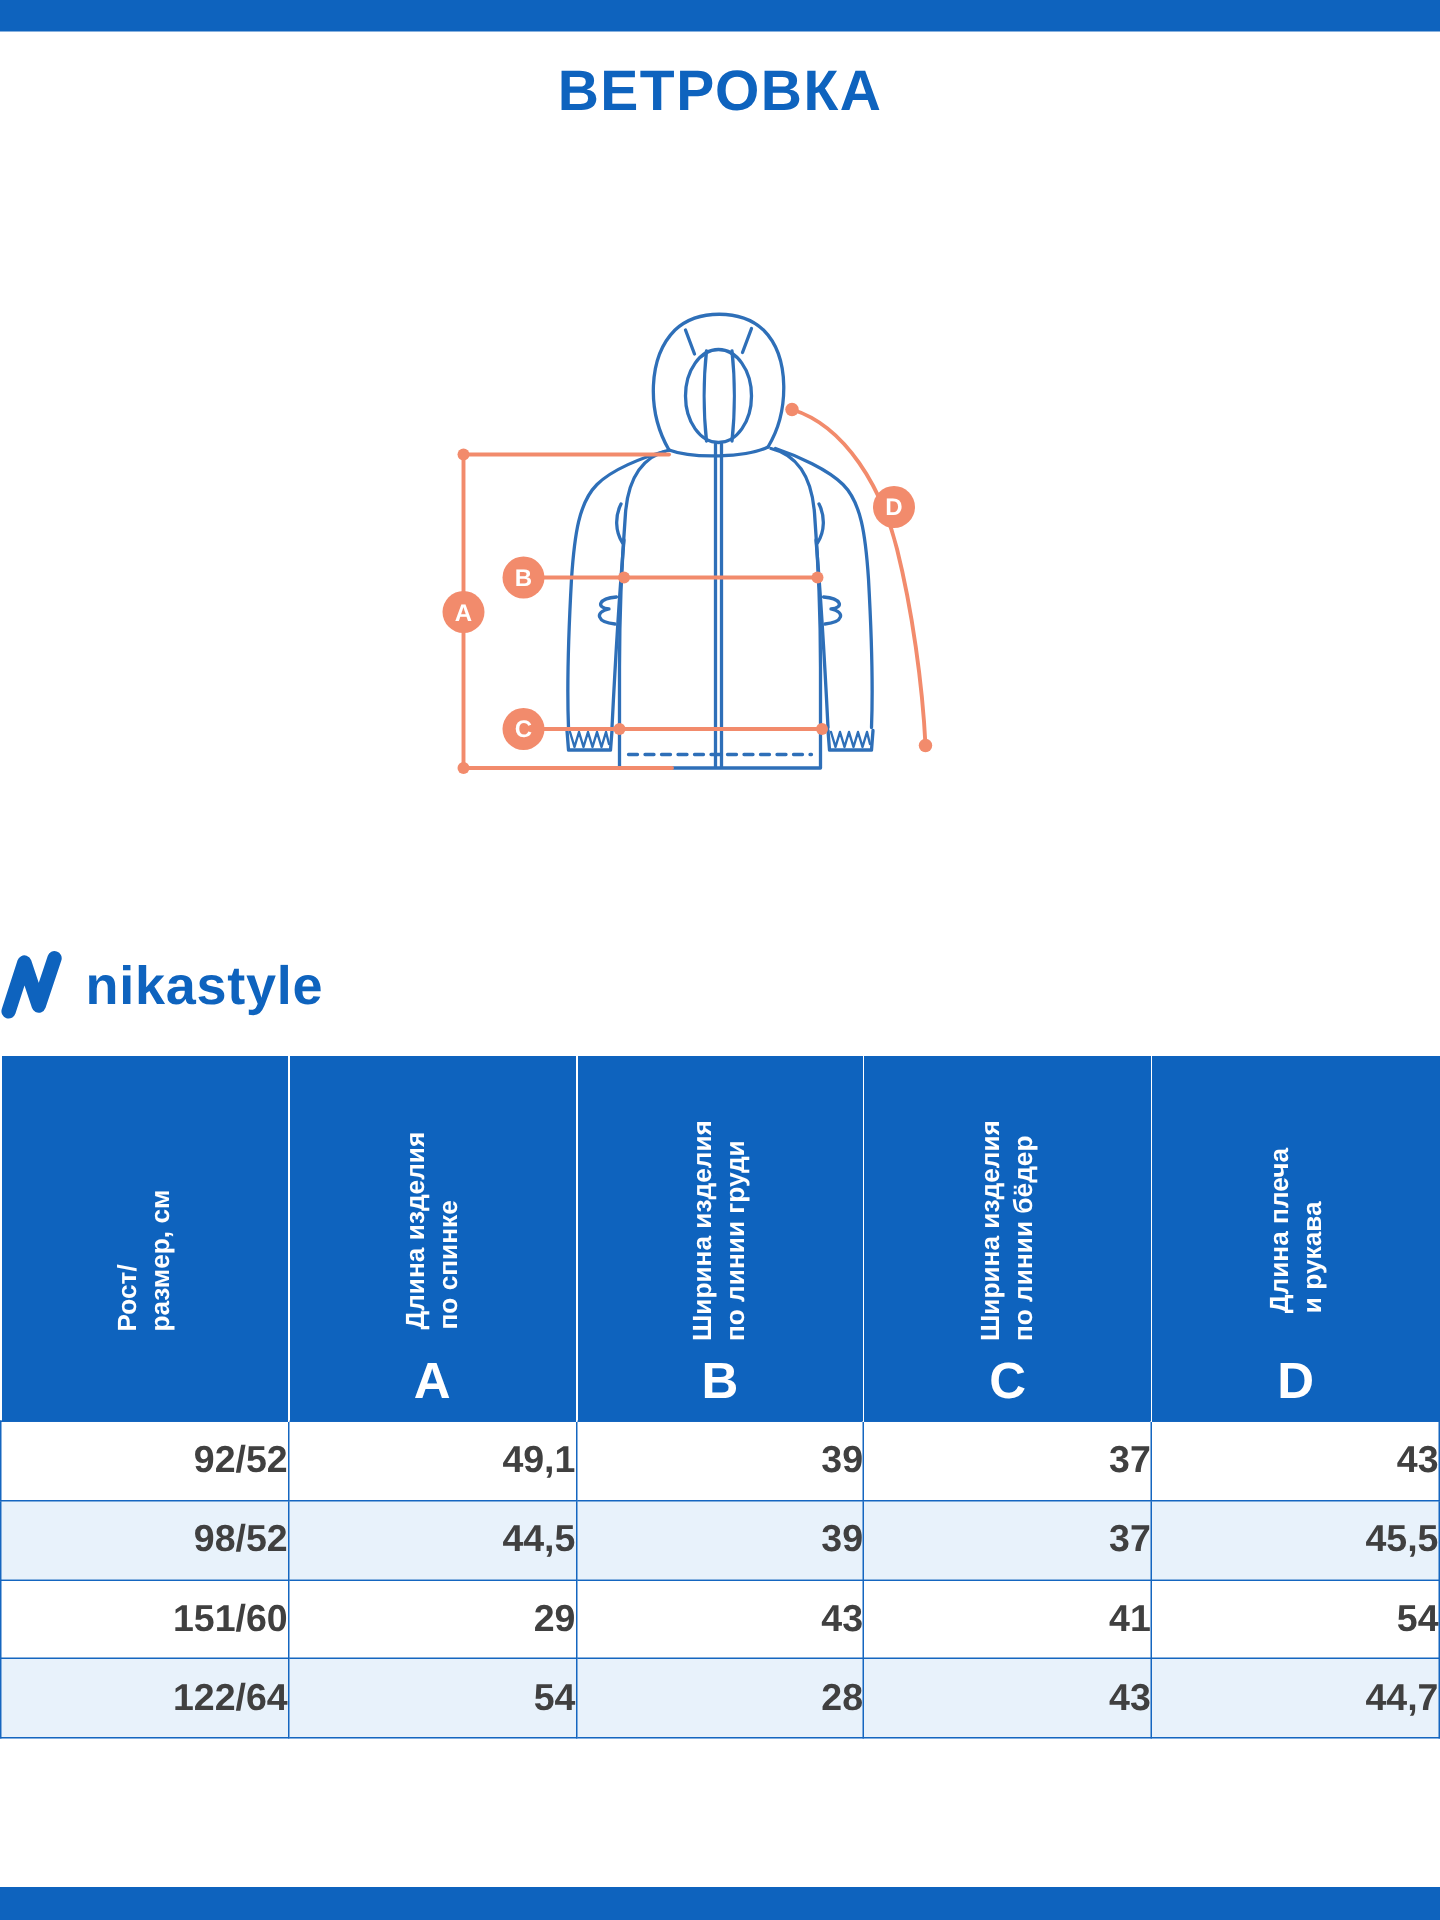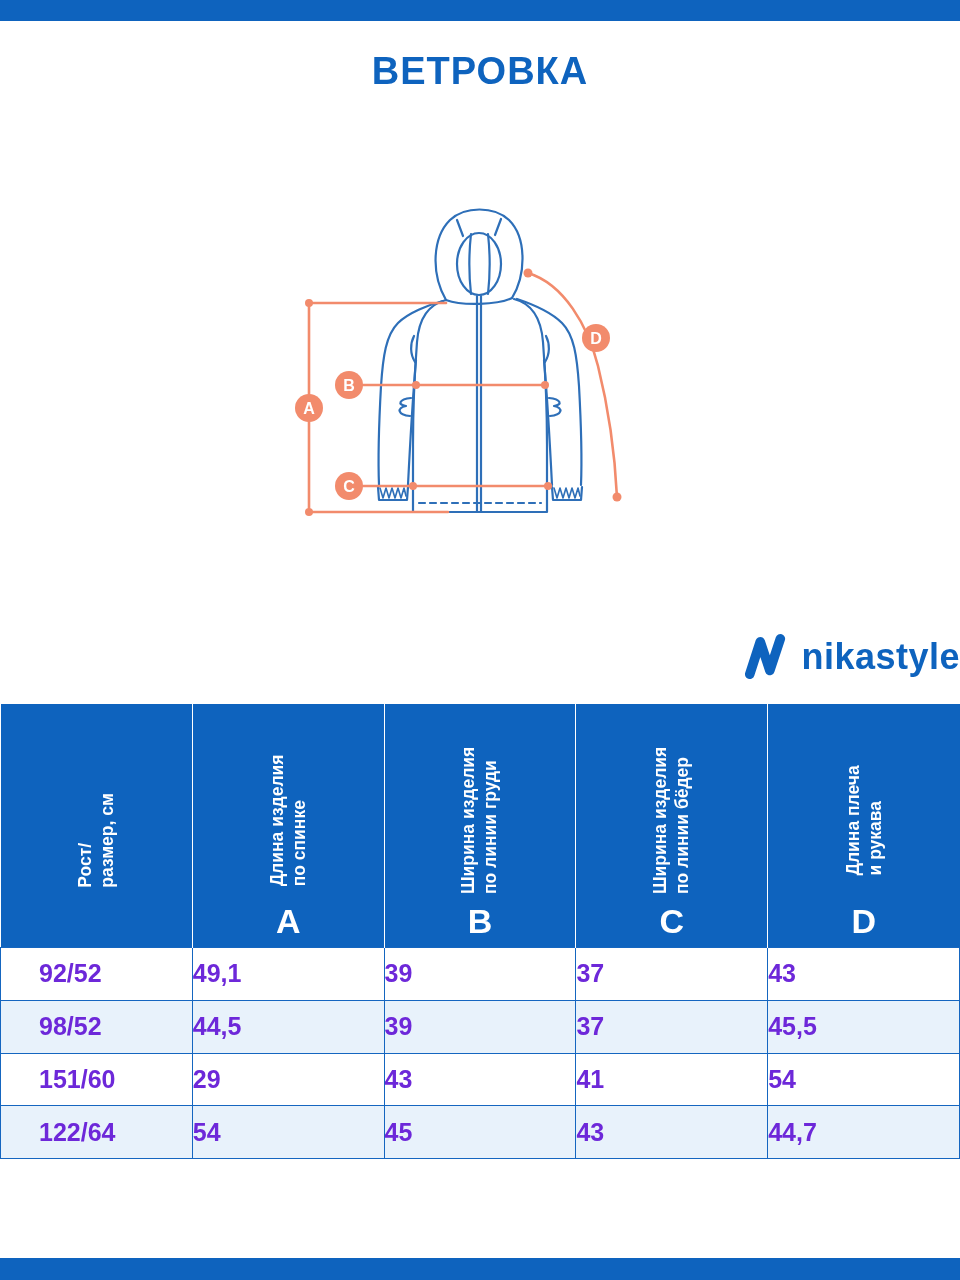--- a/index.html
+++ b/index.html
@@ -5,27 +5,27 @@
   html,body { margin:0; padding:0; }
   body {
     width:960px; height:1280px; position:relative; overflow:hidden;
     background:#ffffff; font-family:"Liberation Sans", sans-serif;
   }
   .top-bar { position:absolute; top:0; left:0; width:960px; height:21px; background:#0E63BE; }
   .bottom-bar { position:absolute; top:1258px; left:0; width:960px; height:22px; background:#0E63BE; }
 
   .title {
     position:absolute; top:40px; left:0; width:960px; text-align:center;
-    font-size:38px; font-weight:bold; color:#0E63BE; letter-spacing:1px;margin-top:10px;
+    font-size:38px; font-weight:bold; color:#0E63BE; letter-spacing:1px;
   }
 
   .diagram { position:absolute; left:280px; top:190px; width:400px; height:340px; }
 
   .brand { position:absolute; top:632px; left:0; width:960px; height:50px;
-    display:flex; align-items:center; justify-content:flex-end; gap:13px; }
+    display:flex; align-items:center; justify-content:flex-start; gap:13px; }
   .brand-text { font-size:36px; font-weight:bold; color:#0E63BE; letter-spacing:0.5px; }
 
   .article { position:absolute; top:658px; left:35px; font-size:26px; color:#737373;margin-top:42px; }
 
   table.size-table {
     position:absolute; top:704px; left:0; width:960px;
     border-collapse:collapse; table-layout:fixed;
   }
   .size-table th {
     background:#0E63BE; height:243px; position:relative;
@@ -40,21 +40,21 @@
   .rot {
     transform:rotate(-90deg); white-space:pre-line; text-align:left;
     color:#ffffff; font-weight:bold; font-size:17.5px; line-height:1.28;
   }
   .letter {
     position:absolute; bottom:6px; left:0; right:0; text-align:center;
     color:#ffffff; font-weight:bold; font-size:34px;
   }
   .size-table td {
     height:51.8px; border:1.6px solid #1566C0; background:#ffffff;
-    text-align:left; font-size:25px; font-weight:bold; color:#6d28d9; padding:0;
+    text-align:right; font-size:25px; font-weight:bold; color:#404040; padding:0;
   }
   .size-table td.size { padding-left:38px; }
   .size-table tbody tr:nth-child(even) td { background:#E8F2FB; }
 </style>
 </head>
 <body>
 
 <div class="top-bar"></div>
 
 <div class="title">ВЕТРОВКА</div>
@@ -185,20 +185,20 @@
       <tr>
         <td class="size">151/60</td>
         <td>29</td>
         <td>43</td>
         <td>41</td>
         <td>54</td>
       </tr>
       <tr>
         <td class="size">122/64</td>
         <td>54</td>
-        <td>45</td>
+        <td>28</td>
         <td>43</td>
         <td>44,7</td>
       </tr>
     </tbody>
 </table>
 
 <div class="bottom-bar"></div>
 
 </body></html>

